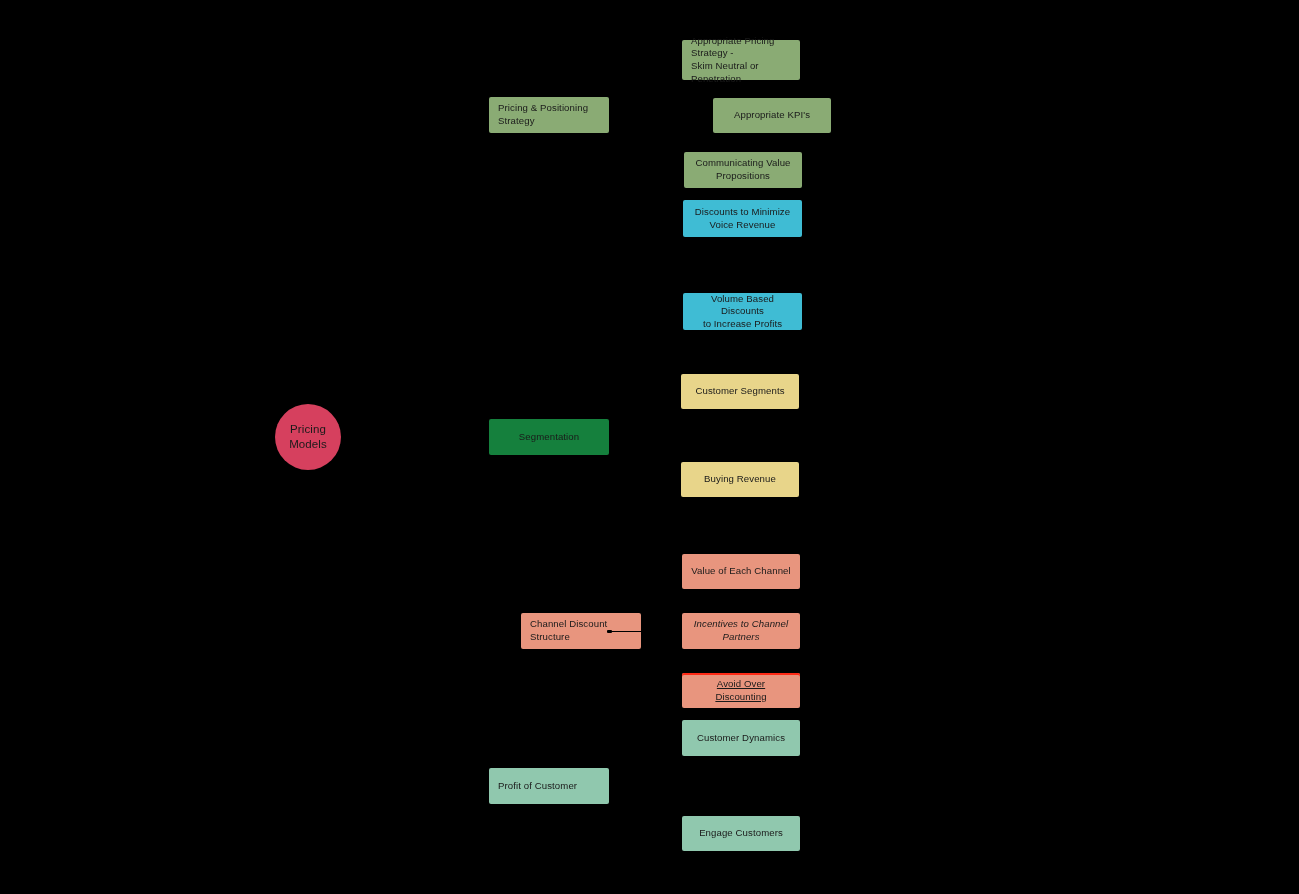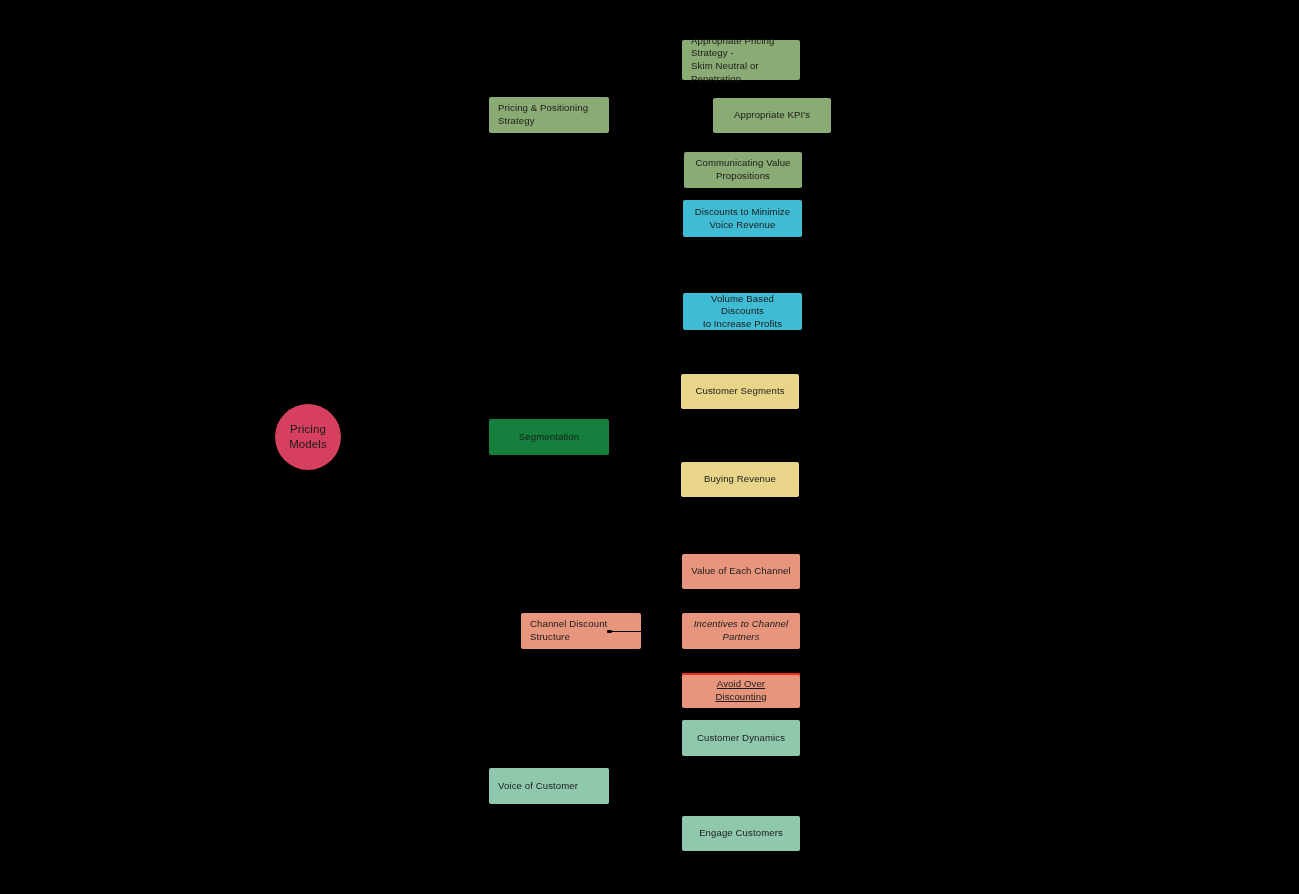--- a/index.html
+++ b/index.html
@@ -103,21 +103,21 @@
 Partners</div>
     <div class="stub" style="left: 677px; top: 630px;"></div>
     <div class="link" style="left: 607px; top: 631px; width: 37.5px; height: 1px;"></div>
     <div class="link" style="left: 644.5px; top: 631px; width: 1px; height: 59.5px;"></div>
     <div class="link" style="left: 644.5px; top: 690.5px; width: 37.5px; height: 1px;"></div>
     <div class="node box ctr sel" style="left: 682px; top: 673px; width: 118px; height: 35px; background: rgb(232, 149, 126);">Avoid Over Discounting</div>
     <div class="stub" style="left: 677px; top: 689.5px;"></div>
     <div class="link" style="left: 341px; top: 437px; width: 74px; height: 1px;"></div>
     <div class="link" style="left: 415px; top: 437px; width: 1px; height: 349px;"></div>
     <div class="link" style="left: 415px; top: 786px; width: 74px; height: 1px;"></div>
-    <div class="node box lft" style="left: 489px; top: 768px; width: 120px; height: 36px; background: rgb(144, 200, 174);">Voice of Customer</div>
+    <div class="node box lft" style="left: 489px; top: 768px; width: 120px; height: 36px; background: rgb(144, 200, 174);">Profit of Customer</div>
     <div class="stub" style="left: 484px; top: 785px;"></div>
     <div class="stub" style="left: 609px; top: 785px;"></div>
     <div class="link" style="left: 609px; top: 786px; width: 36.5px; height: 1px;"></div>
     <div class="link" style="left: 645.5px; top: 738px; width: 1px; height: 48px;"></div>
     <div class="link" style="left: 645.5px; top: 738px; width: 36.5px; height: 1px;"></div>
     <div class="node box ctr" style="left: 682px; top: 720px; width: 118px; height: 36px; background: rgb(144, 200, 174);">Customer Dynamics</div>
     <div class="stub" style="left: 677px; top: 737px;"></div>
     <div class="link" style="left: 609px; top: 786px; width: 36.5px; height: 1px;"></div>
     <div class="link" style="left: 645.5px; top: 786px; width: 1px; height: 47.5px;"></div>
     <div class="link" style="left: 645.5px; top: 833.5px; width: 36.5px; height: 1px;"></div>

